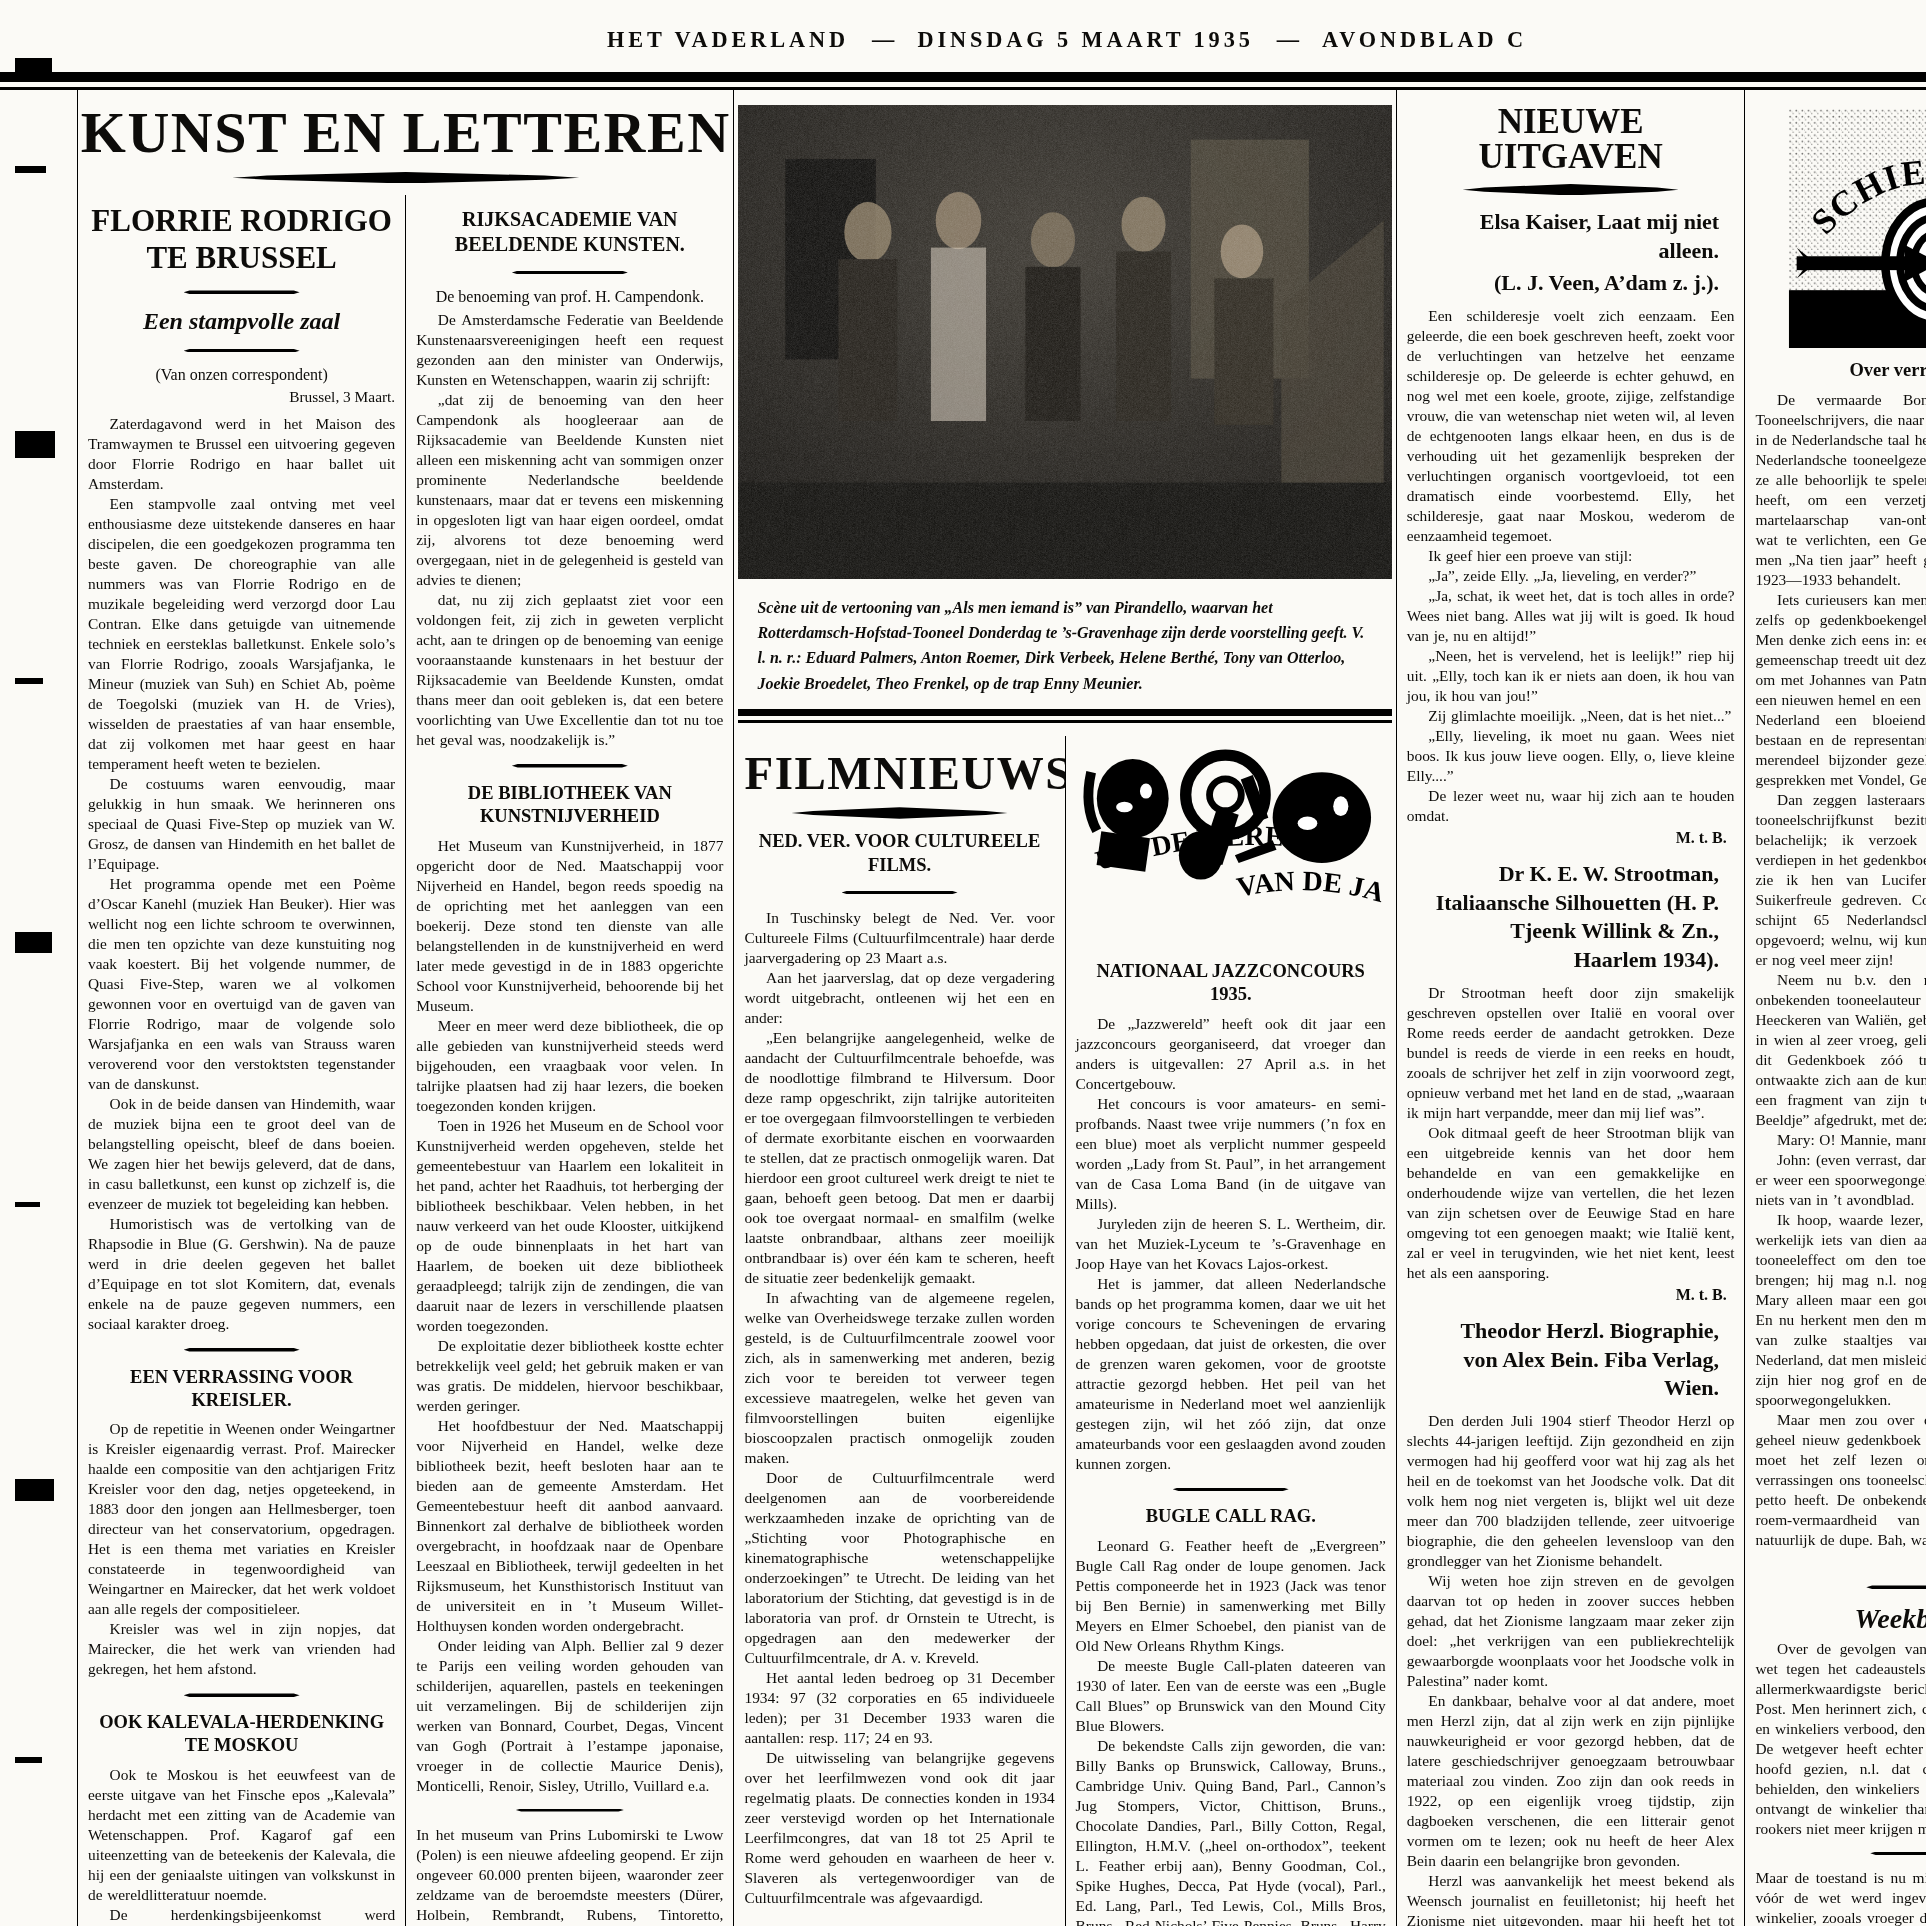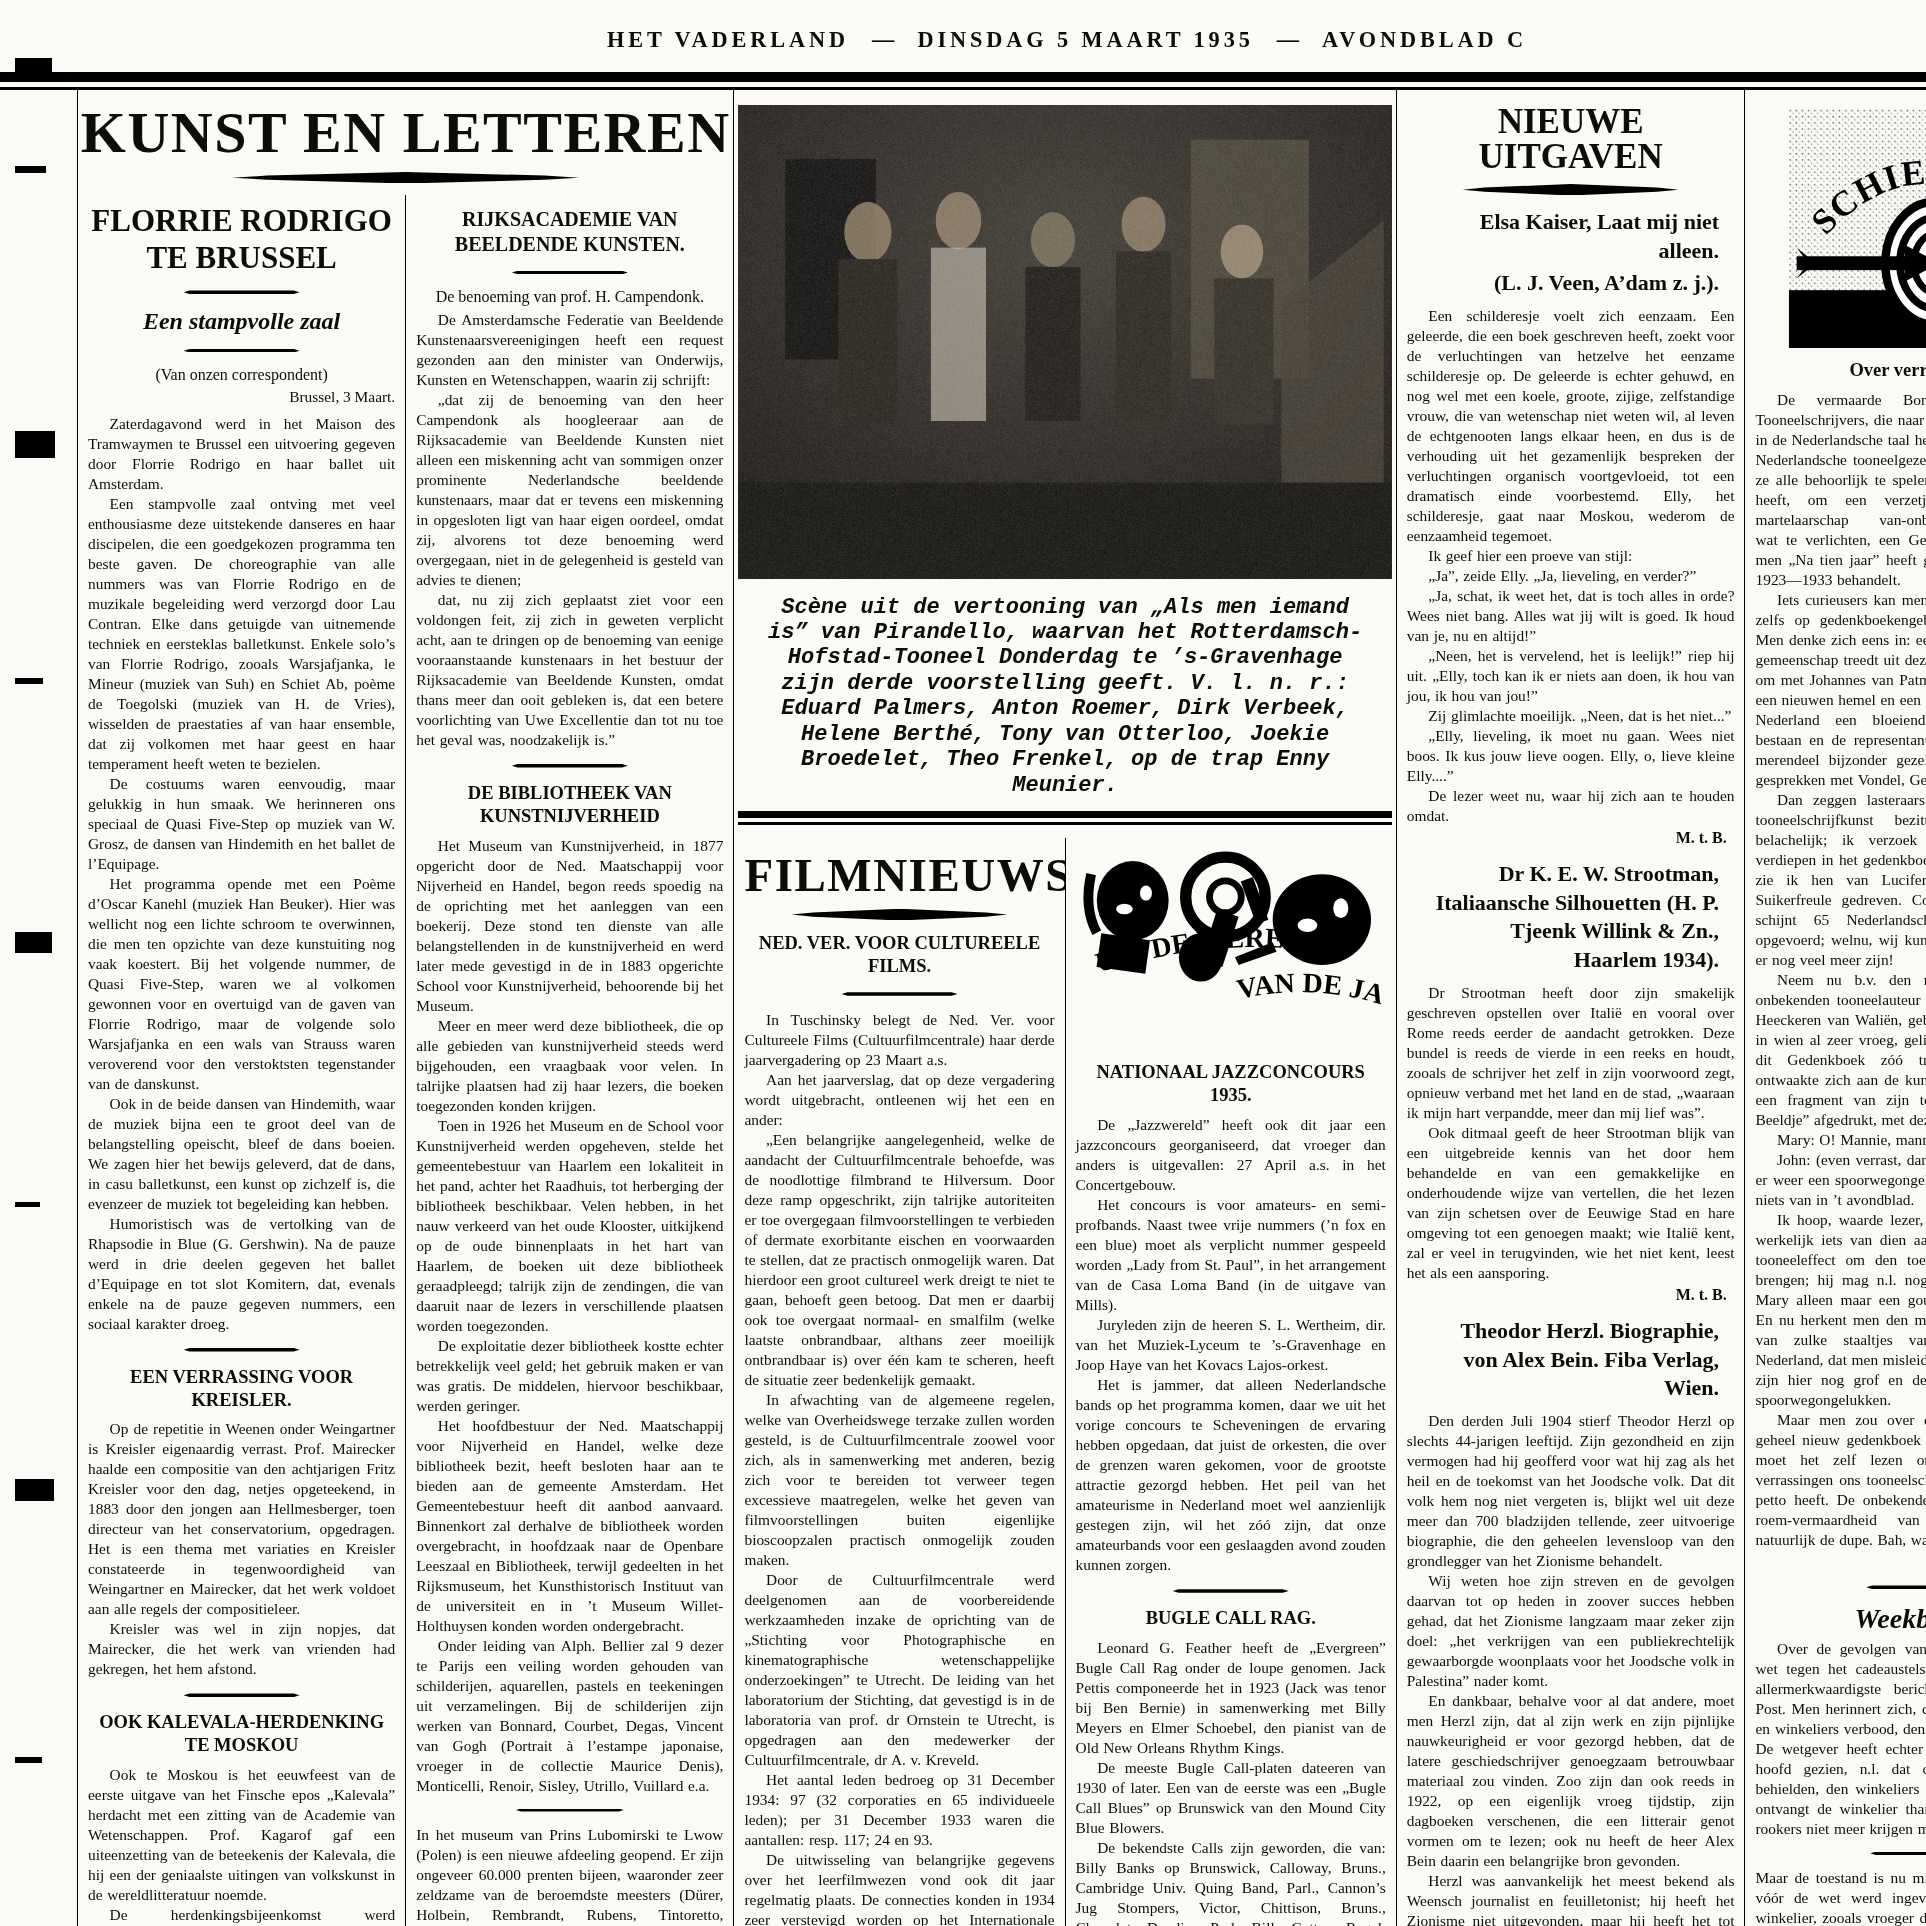--- a/index.html
+++ b/index.html
@@ -47,22 +47,22 @@
   .para{font-size:15.4px;line-height:20px;text-align:justify;text-indent:21.6px;margin:0;
         word-spacing:0.8px;}
   .short{position:relative;}
   .short::before{content:"";display:block;width:108px;height:3.1px;background:#000;margin:13px auto;
         clip-path:polygon(0 50%,5% 0,95% 0,100% 50%,95% 100%,5% 100%);text-indent:0;}
   .shorts > .short:first-child::before{display:none;}
   .signature{text-align:right;font-weight:bold;font-size:16px;margin:3.1px 7.7px 1.5px 0;}
   
   .photo{margin:15.4px 3.9px 0;height:474px;background:#181613;position:relative;overflow:hidden;}
   .photo svg{width:100%;height:100%;display:block;}
-  .caption{font-style:italic;font-weight:bold;font-size:22px;line-height:25.4px;text-align:center;
-           margin:15.4px 23px 0;font-family:Liberation Mono, monospace;}
+  .caption{font-style:italic;font-weight:bold;font-size:16px;line-height:25.4px;text-align:left;
+           margin:15.4px 23px 0;}
   
   .cartoon{margin:3.9px 0 0;}
   .cartoon svg{width:100%;height:208px;display:block;}
   .logobox{margin:19px 3.9px 7.7px;}
   .logobox svg{width:100%;height:239px;display:block;}
   
   .mark{position:absolute;background:#000;}
 </style>
 </head>
 <body>

